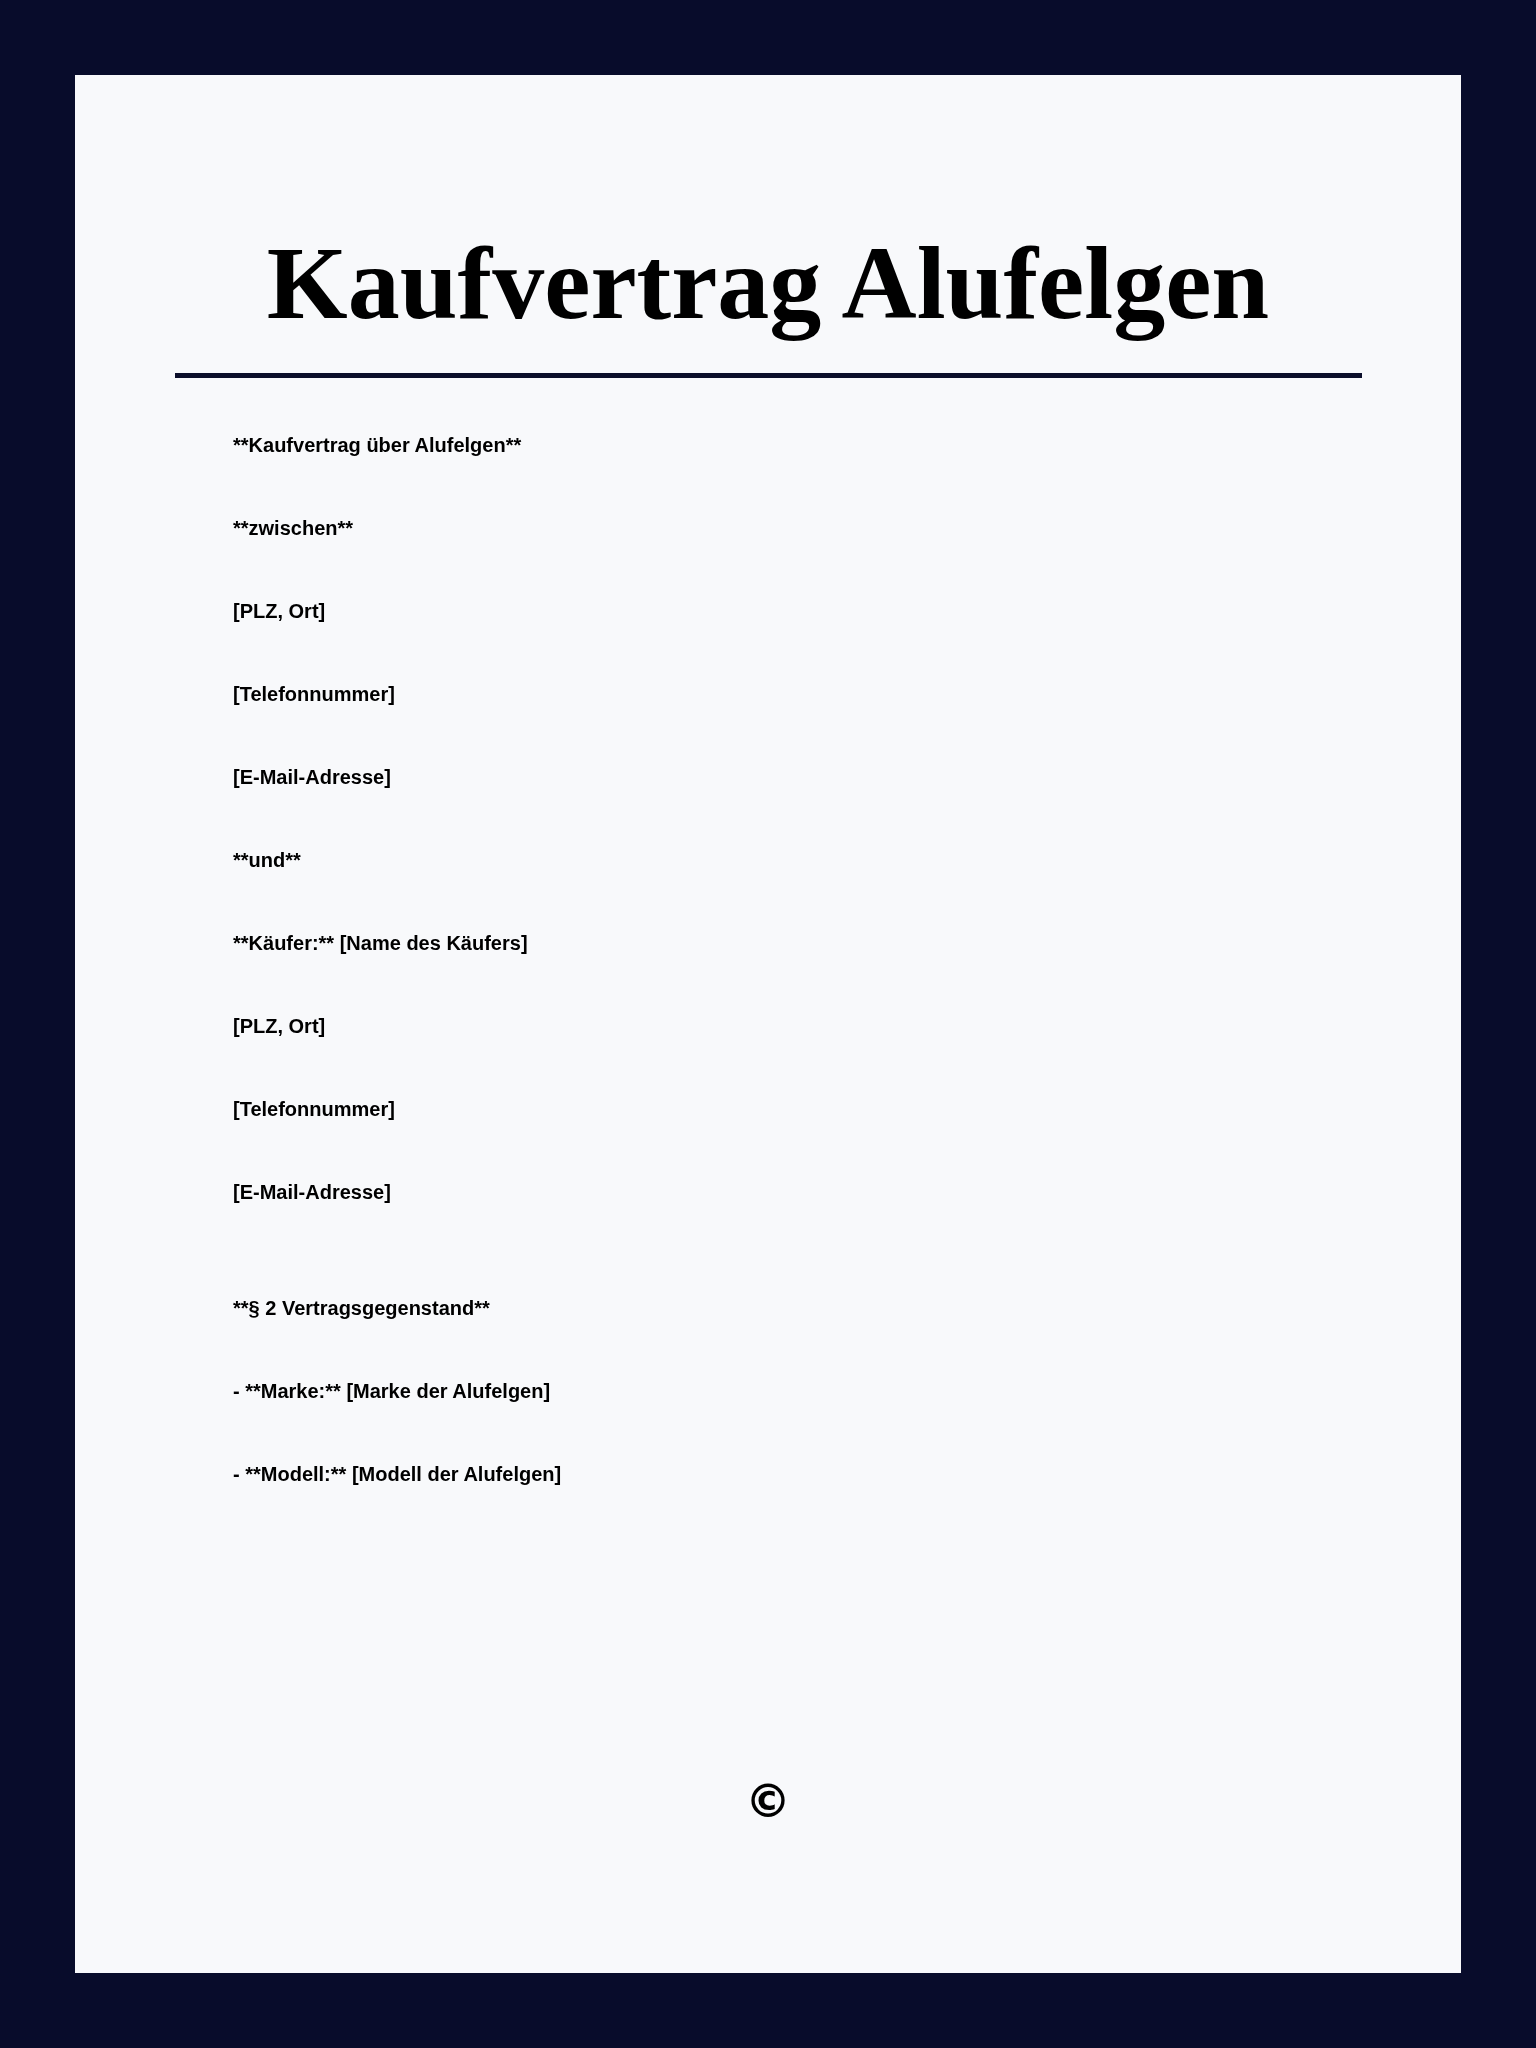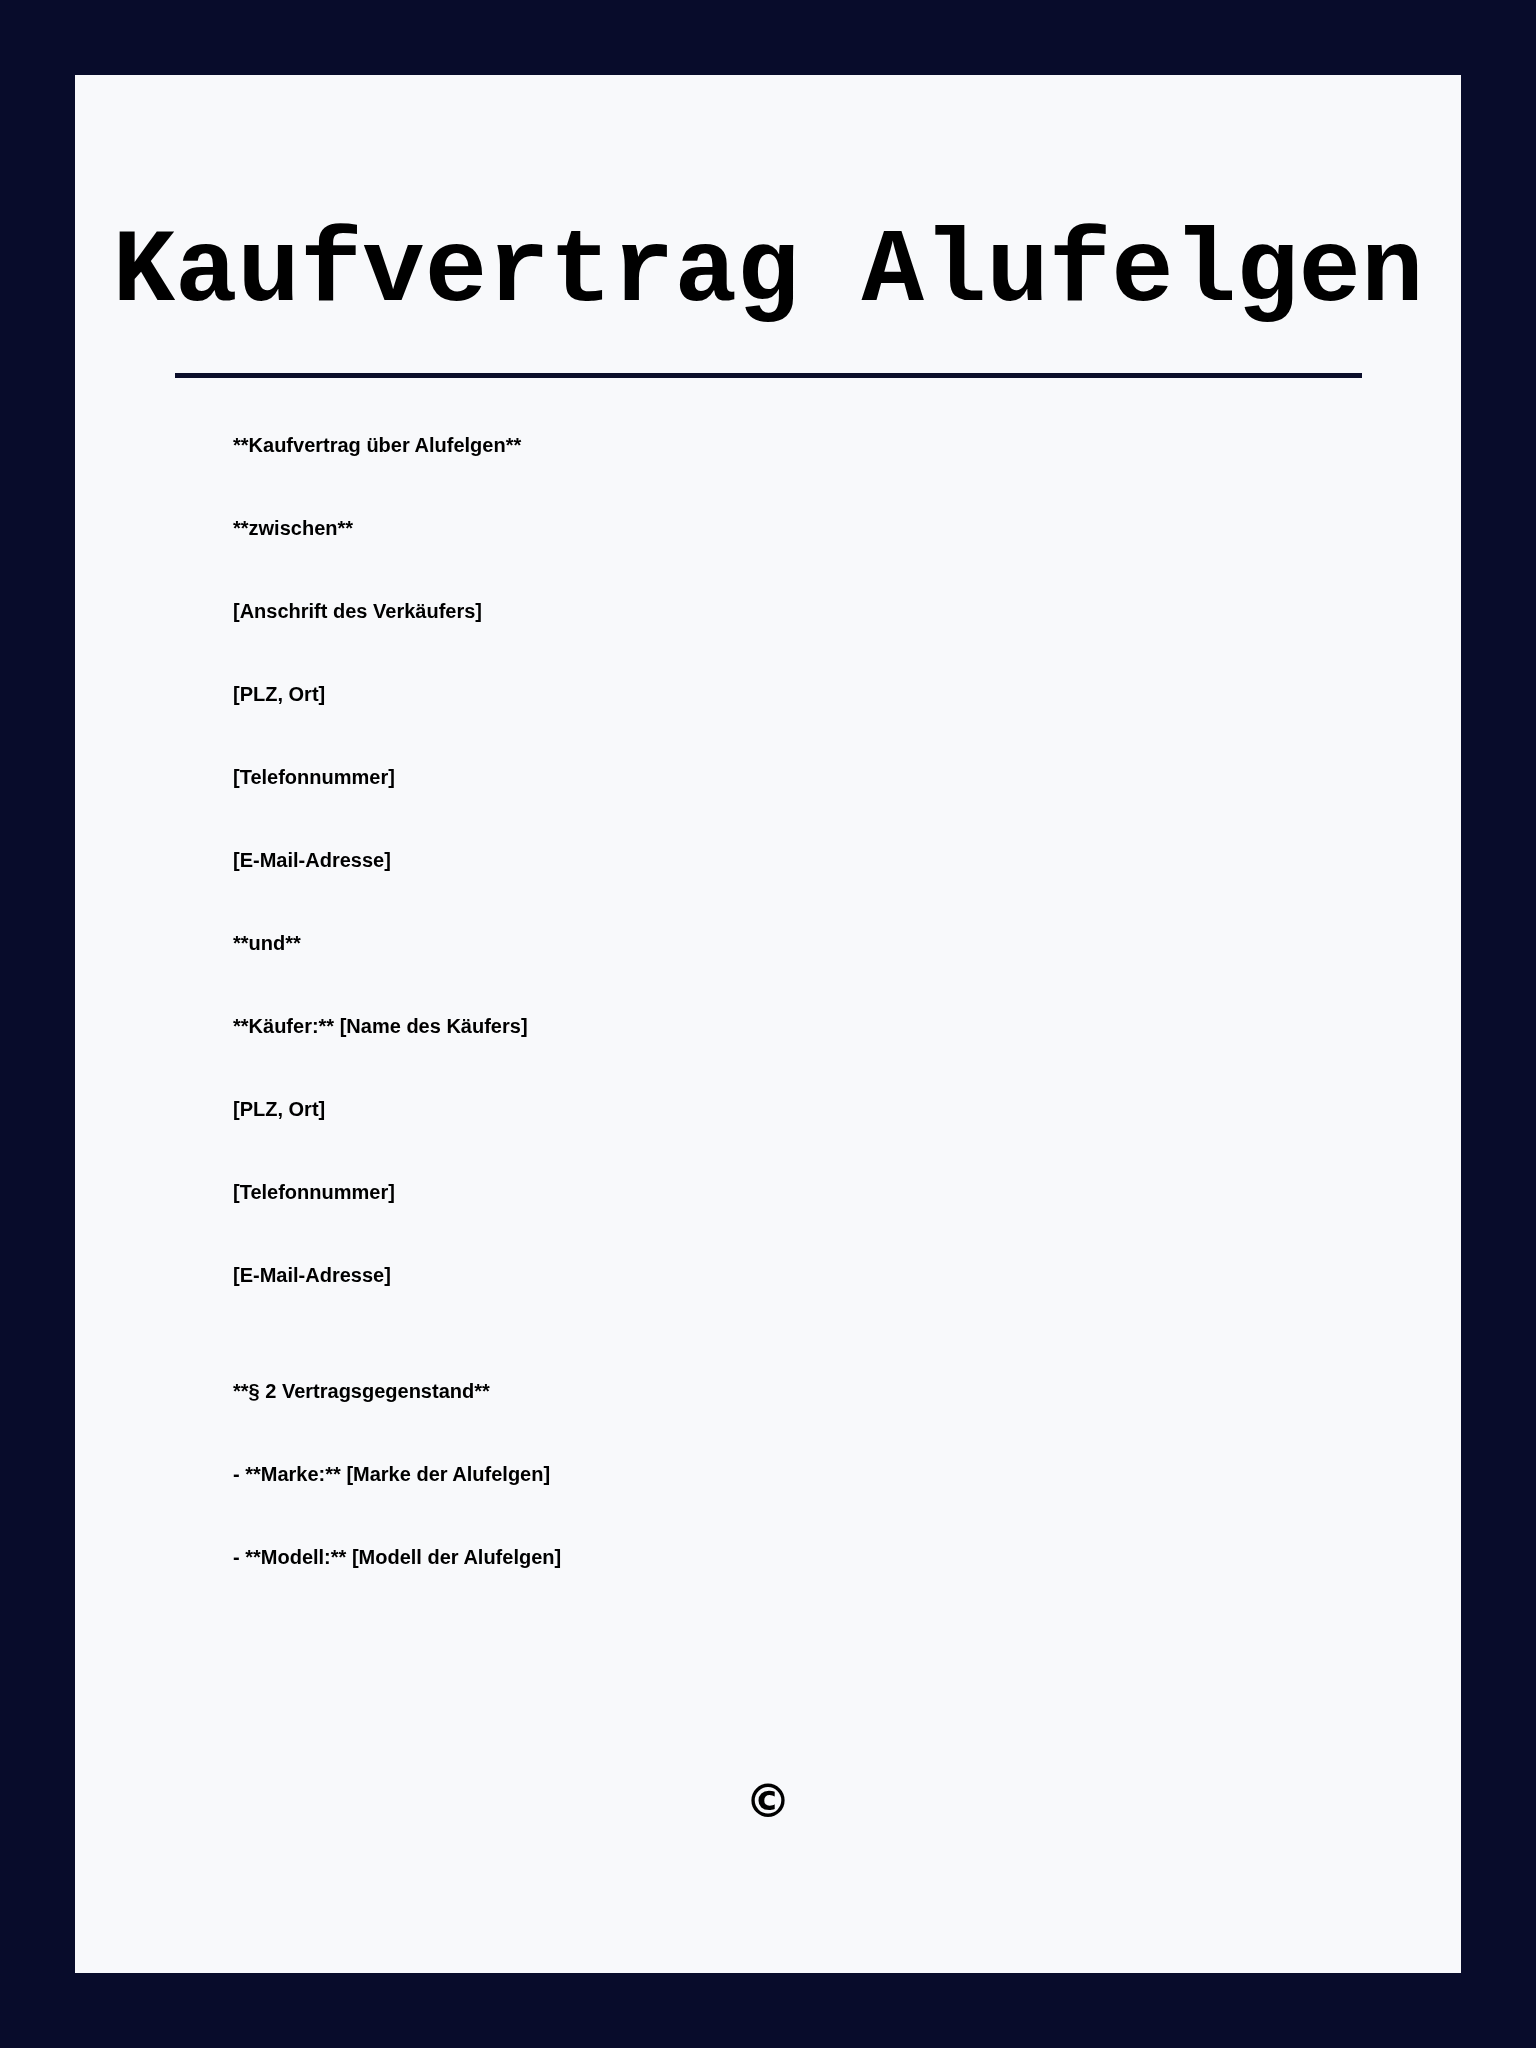--- a/index.html
+++ b/index.html
@@ -18,24 +18,24 @@
       position: absolute;
       left: 75px;
       top: 75px;
       width: 1386px;
       height: 1898px;
       background: #F8F9FB;
     }
     .title {
       position: absolute;
       left: 0;
-      top: 145px;
+      top: 156px;
       width: 1386px;
       text-align: center;
-      font-family: Liberation Mono, monospace;
+      font-family: Liberation Serif, serif;
       font-weight: bold;
       font-size: 104px;
       line-height: 104px;
       color: #000000;
       margin: 0;
       white-space: nowrap;
     }
     .rule {
       position: absolute;
       left: 100px;
@@ -86,21 +86,20 @@
 <body>
 
 <div class="page">
   <h1 class="title">Kaufvertrag Alufelgen</h1>
   <div class="rule"></div>
 
   <div class="body">
     <div>
       <p class="line">**Kaufvertrag über Alufelgen**</p>
       <p class="line">**zwischen**</p>
-      <p class="line">[Anschrift des Verkäufers]</p>
       <p class="line">[PLZ, Ort]</p>
       <p class="line">[Telefonnummer]</p>
       <p class="line">[E-Mail-Adresse]</p>
       <p class="line">**und**</p>
       <p class="line">**Käufer:** [Name des Käufers]</p>
       <p class="line">[PLZ, Ort]</p>
       <p class="line">[Telefonnummer]</p>
       <p class="line">[E-Mail-Adresse]</p>
     </div>
 

